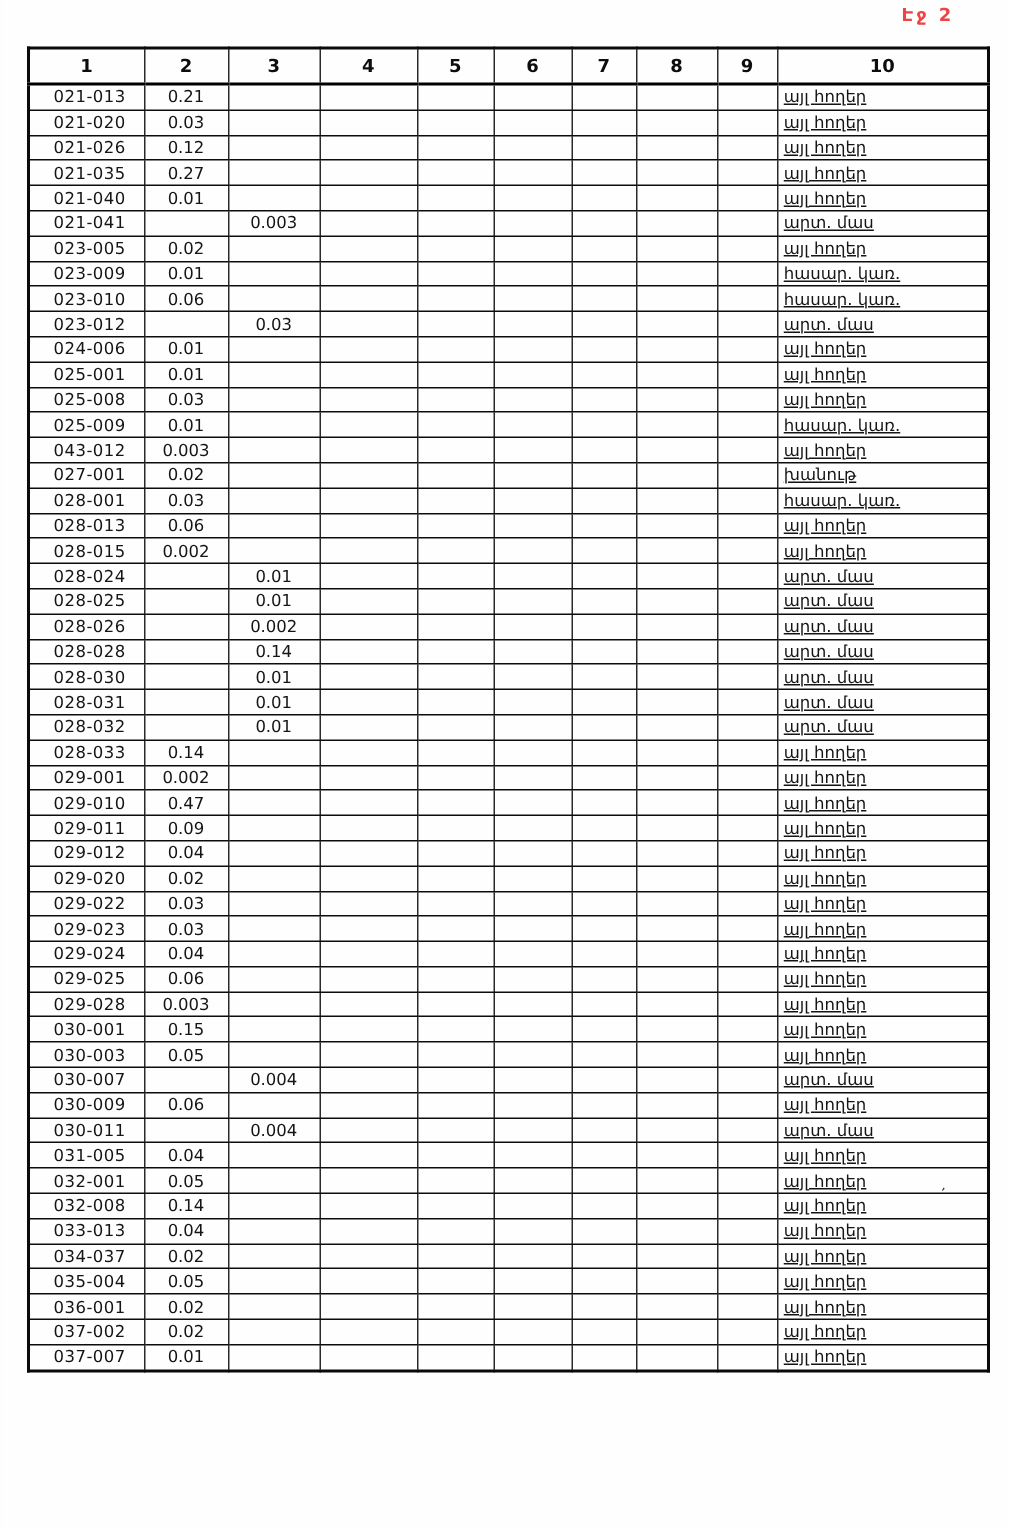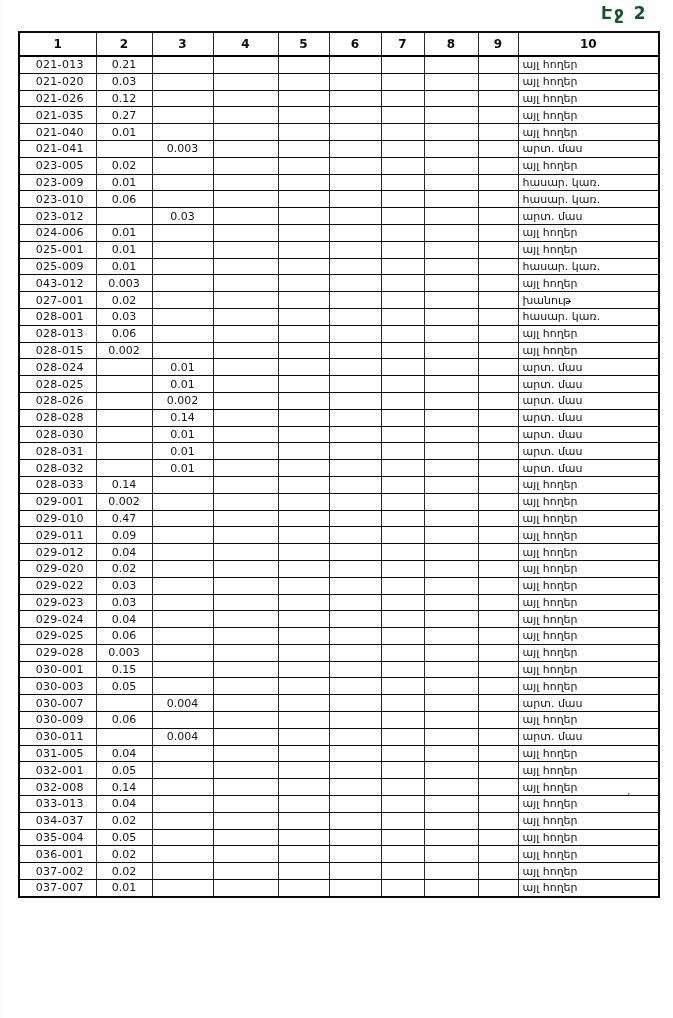--- a/index.html
+++ b/index.html
@@ -13,24 +13,24 @@
     position: relative;
     width: 673px;
     height: 1018px;
     background: #fefefe;
     overflow: hidden;
   }
   .page-label {
     position: absolute;
     top: 3px;
     left: 601px;
-    font-size: 17px;
+    font-size: 12px;
     font-weight: bold;
     letter-spacing: 2px;
-    color: #14532d;
+    color: #ef4444;
   }
   table.doc-table {
     position: absolute;
     left: 18px;
     top: 31px;
     width: 640px;
     border-collapse: collapse;
     table-layout: fixed;
     border: 2.5px solid #0a0a0a;
   }
@@ -50,21 +50,21 @@
     height: 22px;
     font-size: 12px;
     font-weight: bold;
     text-align: center;
     color: #0d0d0d;
     border-bottom: 2.2px solid #000;
   }
   .doc-table td { height: 15.8px; color: #151515; }
   .doc-table td.c1  { text-align: center;  padding-left: 4px;  letter-spacing: 0.3px; }
   .doc-table td.c2, .doc-table td.c3, .doc-table td.c4 { text-align: center; }
-  .doc-table td.c10 { text-align: left; padding-left: 4px; font-size: 11px; }
+  .doc-table td.c10 { text-align: left; padding-left: 4px; font-size: 11px; text-decoration: underline; }
   
   col.w1  { width: 77px; }
   col.w2  { width: 56px; }
   col.w3  { width: 61px; }
   col.w4  { width: 65px; }
   col.w5  { width: 51px; }
   col.w6  { width: 52px; }
   col.w7  { width: 43px; }
   col.w8  { width: 54px; }
   col.w9  { width: 40px; }
@@ -261,20 +261,32 @@
           <td class="c3"></td>
           <td class="c4"></td>
           <td class="c5"></td>
           <td class="c6"></td>
           <td class="c7"></td>
           <td class="c8"></td>
           <td class="c9"></td>
           <td class="c10">այլ հողեր</td>
         </tr>
         <tr>
+          <td class="c1">025-008</td>
+          <td class="c2">0.03</td>
+          <td class="c3"></td>
+          <td class="c4"></td>
+          <td class="c5"></td>
+          <td class="c6"></td>
+          <td class="c7"></td>
+          <td class="c8"></td>
+          <td class="c9"></td>
+          <td class="c10">այլ հողեր</td>
+        </tr>
+        <tr>
           <td class="c1">025-009</td>
           <td class="c2">0.01</td>
           <td class="c3"></td>
           <td class="c4"></td>
           <td class="c5"></td>
           <td class="c6"></td>
           <td class="c7"></td>
           <td class="c8"></td>
           <td class="c9"></td>
           <td class="c10">հասար. կառ.</td>

